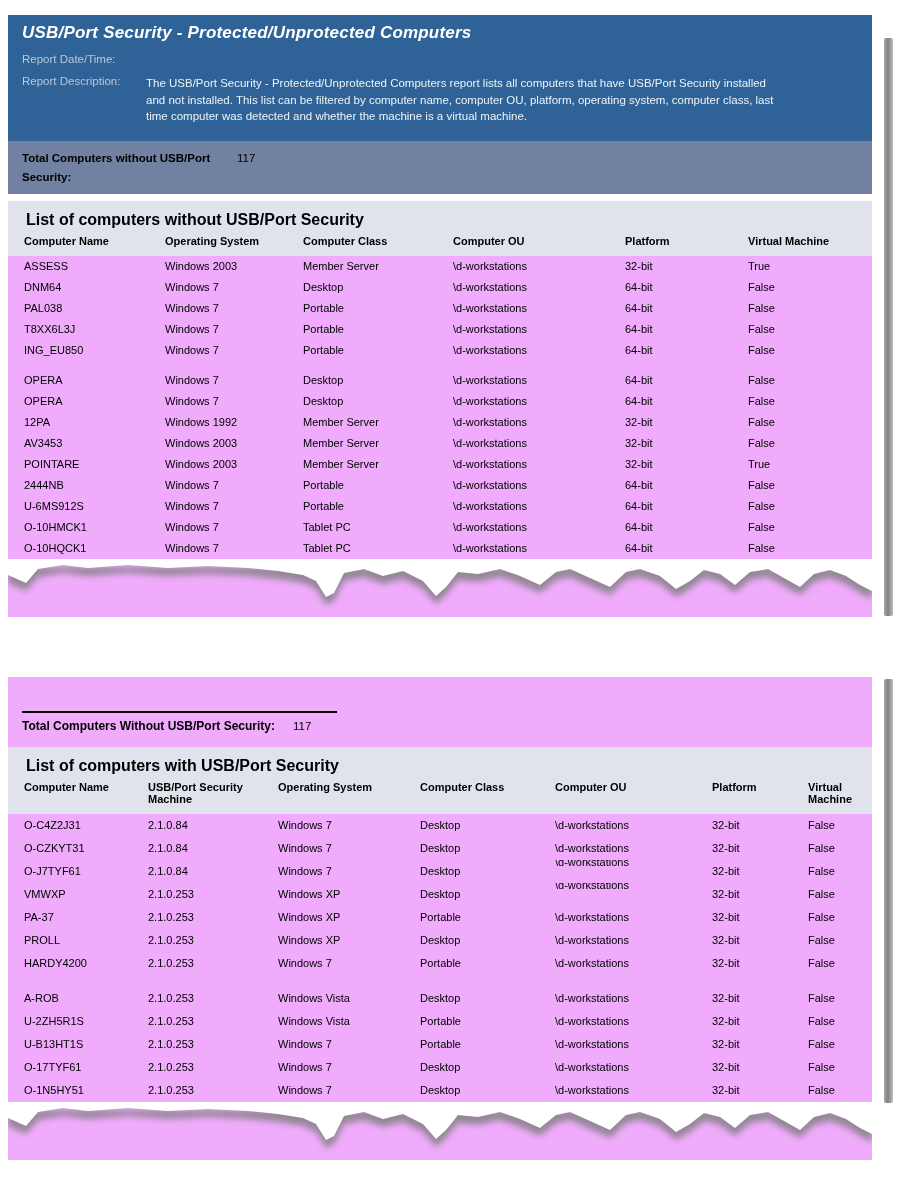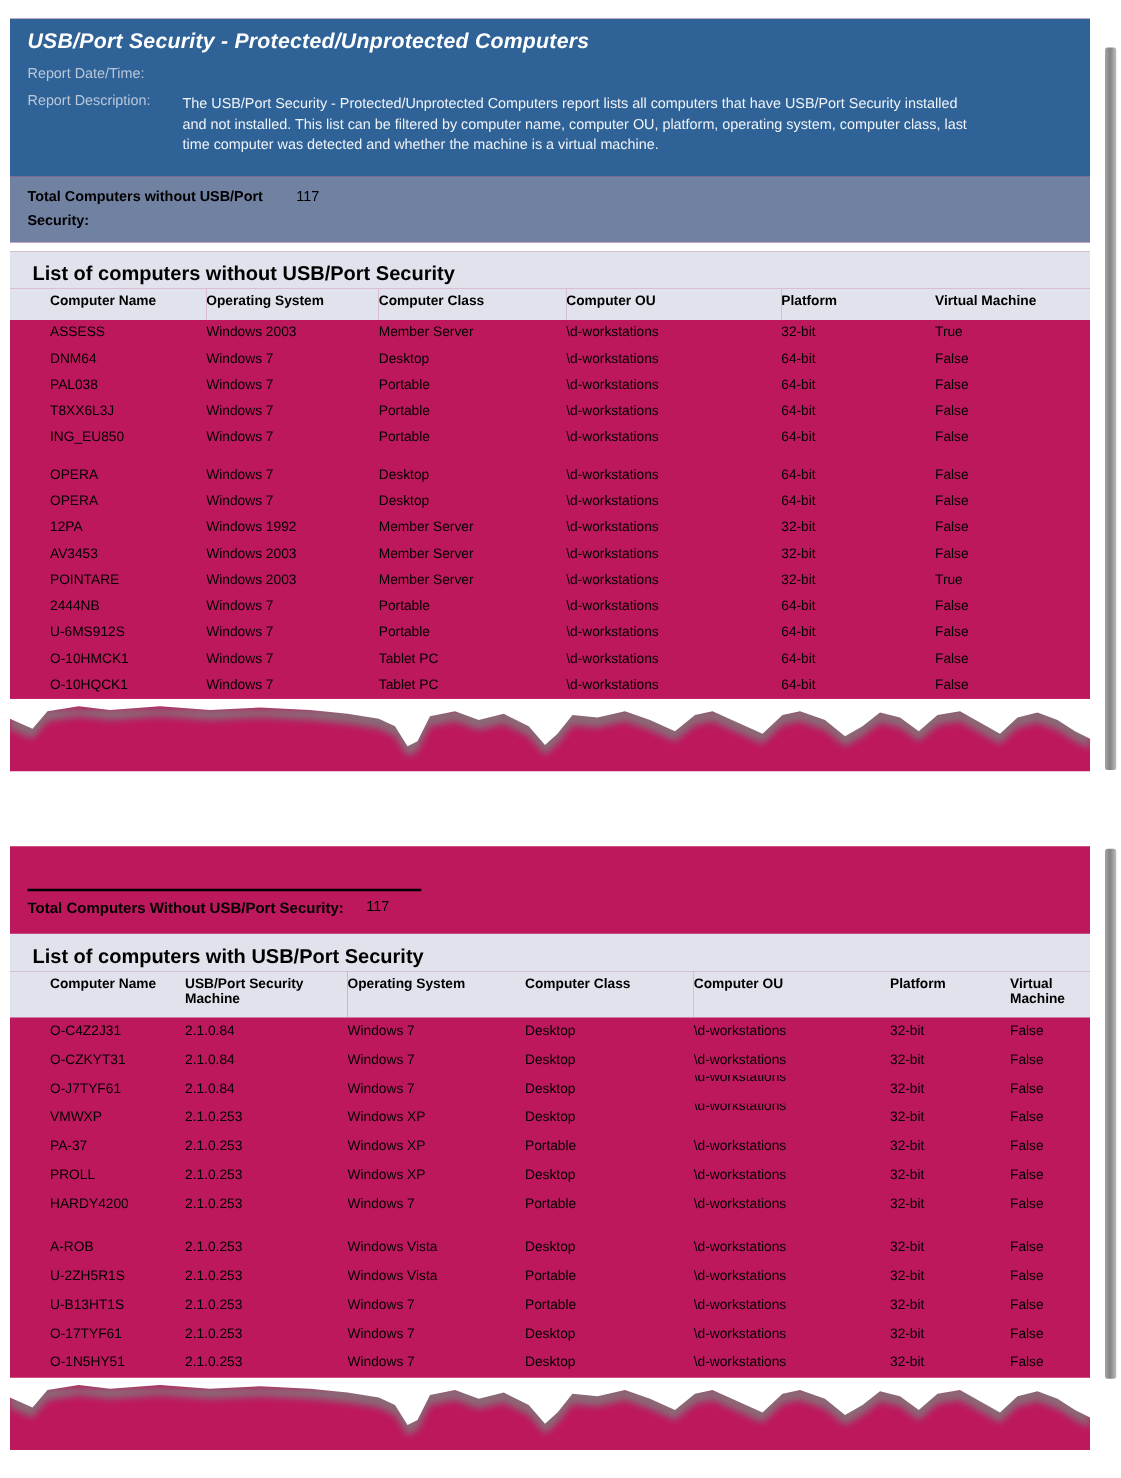--- a/index.html
+++ b/index.html
@@ -11,21 +11,21 @@
     --text:#000000;
     --shadow:#8d8d8d;
   }
   *{box-sizing:border-box;}
   html,body{margin:0;padding:0;}
   body{
     width:897px;height:1182px;position:relative;overflow:hidden;
     background:#ffffff;color:var(--text);
     font-family:"Liberation Sans", sans-serif;
   }
-  .seg{position:absolute;left:8px;width:864px;background:#be185d;}
+  .seg{position:absolute;left:8px;width:864px;background:#f0abfc;}
   #seg1{top:15px;}
   #seg2{top:677px;}
 
   
   .report-header{background:var(--header-bg);padding:7px 14px 6px 14px;}
   .report-title{
     color:#ffffff;font-size:17px;font-weight:bold;font-style:italic;
     margin:1px 0 10px 0;letter-spacing:0.2px;
   }
   .hdr-row{display:flex;font-size:11.5px;margin-bottom:10px;justify-content:space-between;}
@@ -49,21 +49,21 @@
 
   table{border-collapse:collapse;table-layout:fixed;width:864px;font-size:11px;}
   thead th{
     background:var(--band-bg);text-align:left;vertical-align:top;
     font-size:11px;font-weight:bold;color:#000;
     padding:4px 4px 9px 0;line-height:12px;
   }
   td{padding:5px 4px 5px 0;vertical-align:top;line-height:11px;color:#000;
      overflow:hidden;white-space:nowrap;}
   #table2 td{padding-top:6px;padding-bottom:6px;}
-  th:first-child, td:first-child{padding-left:32px;}
+  th:first-child, td:first-child{padding-left:16px;}
   tr.spacer td{height:9px;padding:0;}
   .ou-up{position:relative;top:-9px;}
 
   
   .mid-line{margin:34px 0 0 14px;width:315px;border:0;border-top:2px solid #000;}
   .mid-total{display:flex;font-size:12px;margin:6px 0 13px 14px;line-height:15px;}
   .mid-label{width:271px;flex:none;font-weight:bold;}
   .mid-value{font-weight:normal;font-size:11.5px;}
 
   

